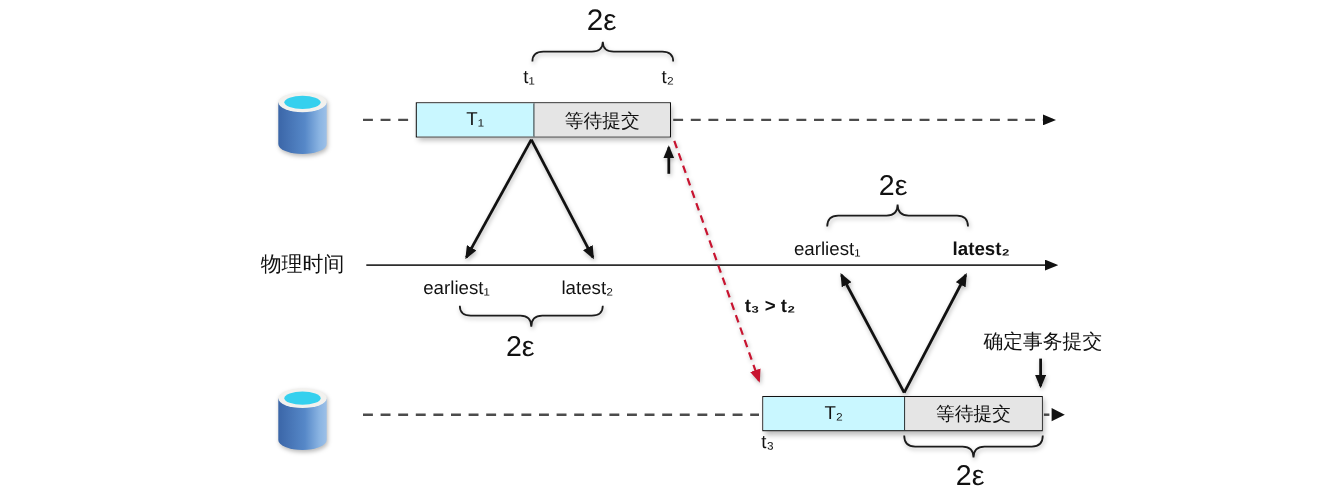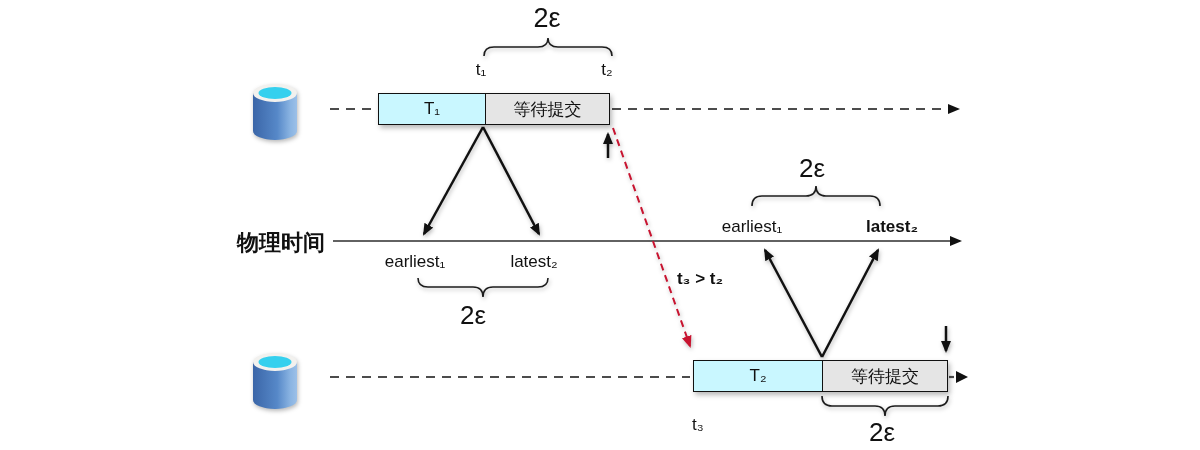--- a/index.html
+++ b/index.html
@@ -6,21 +6,21 @@
   body{font-family:"Liberation Sans","DejaVu Sans",sans-serif;color:#111;}
   #canvas{position:relative;width:1200px;height:450px;background:#fff;overflow:hidden;}
   #layer-svg{position:absolute;left:0;top:0;width:1200px;height:450px;}
   .shadowed{filter:drop-shadow(1.5px 2.5px 2px rgba(0,0,0,0.28));}
   .lbl{position:absolute;white-space:nowrap;line-height:1.15;}
   .ctr{transform:translateX(-50%);text-align:left;}
   .t-small{font-size:17px;}
   .t-eps{font-size:26px;}
   .t-eps-big{font-size:27px;}
   .t-cjk{font-size:18px;}
-  .t-axis{font-size:22px;font-weight:bold;}
+  .t-axis{font-size:19px;}
   .txbox{position:absolute;display:flex;border:1.5px solid #111;
          box-shadow:2px 3px 5px rgba(0,0,0,0.28);box-sizing:border-box;}
   .txseg{display:flex;align-items:center;justify-content:center;
          font-size:17px;box-sizing:border-box;height:100%;}
   .seg-exec{background:#c9f7ff;border-right:1.5px solid #111;}
   .seg-wait{background:#e5e5e5;}
   .note{line-height:27px;}
 </style>
 </head>
 <body>
@@ -118,17 +118,18 @@
   <div class="lbl t-small ctr" style="left:415px;top:252px;">earliest₁</div>
   <div class="lbl t-small ctr" style="left:534px;top:252px;">latest₂</div>
   <div class="lbl t-eps ctr" style="left:473px;top:301px;">2ε</div>
 
   <div class="lbl t-small ctr" style="left:700px;top:269px;font-weight:bold;">t₃ &gt; t₂</div>
 
   <div class="lbl t-eps ctr" style="left:812px;top:154px;">2ε</div>
   <div class="lbl t-small ctr" style="left:752px;top:217px;">earliest₁</div>
   <div class="lbl t-small ctr" style="left:892px;top:217px;font-weight:bold;">latest₂</div>
 
+  <div class="lbl t-cjk ctr" style="left:948px;top:300px;">确定事务提交</div>
 
-  <div class="lbl t-small" style="left:692px;top:415px;text-align:center;">t₃</div>
+  <div class="lbl t-small" style="left:692px;top:392px;text-align:center;">t₃</div>
   <div class="lbl t-eps ctr" style="left:882px;top:418px;">2ε</div>
 
 </div>
 
 </body></html>

